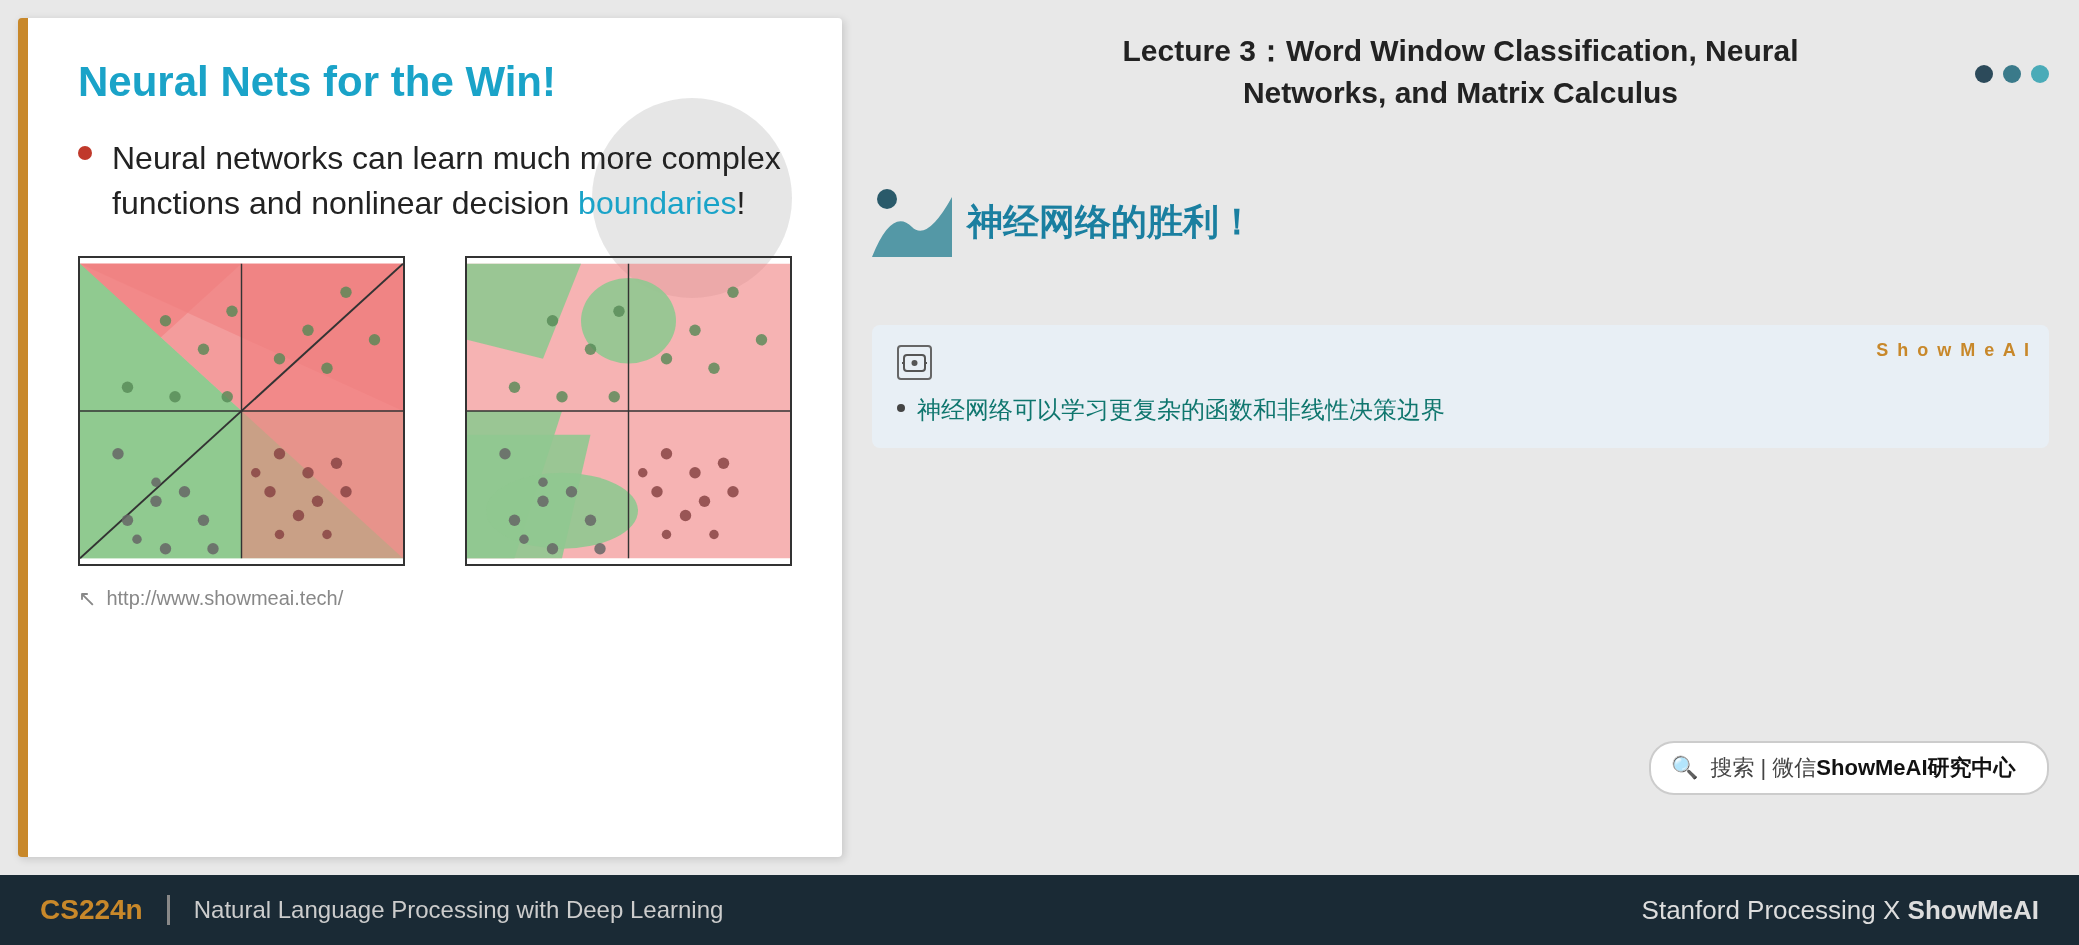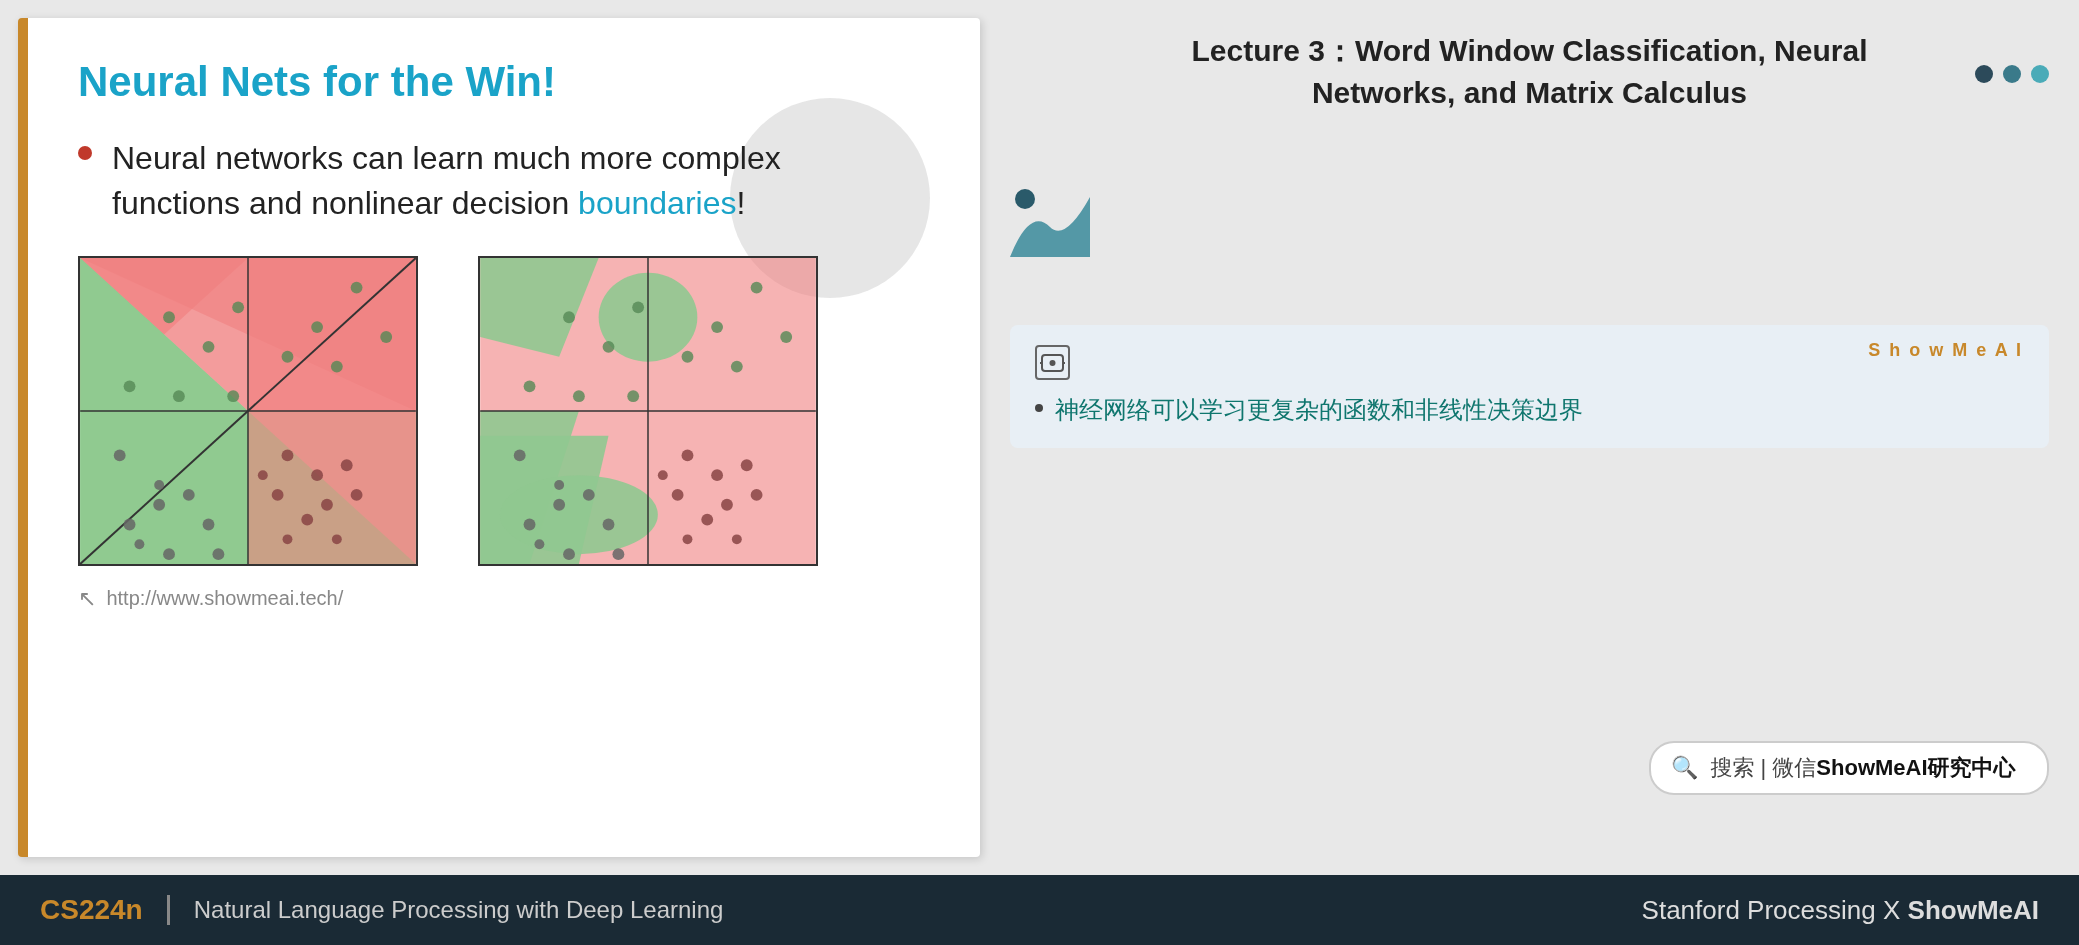--- a/index.html
+++ b/index.html
@@ -20,21 +20,21 @@
     }
 
     .content-area {
       display: flex;
       flex: 1;
       background: #e8e8e8;
     }
 
     
     .slide-panel {
-      width: 962px;
+      width: 824px;
       background: white;
       margin: 18px 0 18px 18px;
       border-radius: 4px;
       box-shadow: 2px 2px 8px rgba(0,0,0,0.15);
       position: relative;
       display: flex;
       flex-direction: column;
       border-left: 10px solid #c8882a;
       padding: 40px 50px 30px 50px;
     }
@@ -165,21 +165,21 @@
     .translation-card {
       background: #e8eff5;
       border-radius: 8px;
       padding: 20px 25px;
       position: relative;
     }
 
     .showmeai-label {
       position: absolute;
       top: 15px;
-      right: 26px;
+      right: 18px;
       font-size: 18px;
       font-weight: bold;
       color: #c8882a;
       letter-spacing: 2px;
     }
 
     .ai-icon {
       width: 35px;
       height: 35px;
       border: 2px solid #666;
@@ -446,20 +446,21 @@
         <div class="dot dot-teal1"></div>
         <div class="dot dot-teal2"></div>
       </div>
 
       <div class="neural-nets-header">
 
         <svg class="wave-icon" viewBox="0 0 80 70" xmlns="http://www.w3.org/2000/svg">
           <circle cx="15" cy="12" r="10" fill="#2a5a6a"></circle>
           <path d="M0,70 Q20,20 40,40 Q55,55 80,10 L80,70 Z" fill="#3a8a9a" opacity="0.85"></path>
         </svg>
+        <div class="header-chinese">神经网络的胜利！</div>
       </div>
 
       <div class="translation-card">
         <div class="showmeai-label">S h o w M e A I</div>
         <div class="ai-icon">
           <svg width="25" height="20" viewBox="0 0 25 20">
             <rect x="2" y="2" width="21" height="16" rx="3" fill="none" stroke="#555" stroke-width="2"></rect>
             <circle cx="12.5" cy="10" r="3" fill="#555"></circle>
             <line x1="0" y1="10" x2="2" y2="10" stroke="#555" stroke-width="2"></line>
             <line x1="23" y1="10" x2="25" y2="10" stroke="#555" stroke-width="2"></line>

